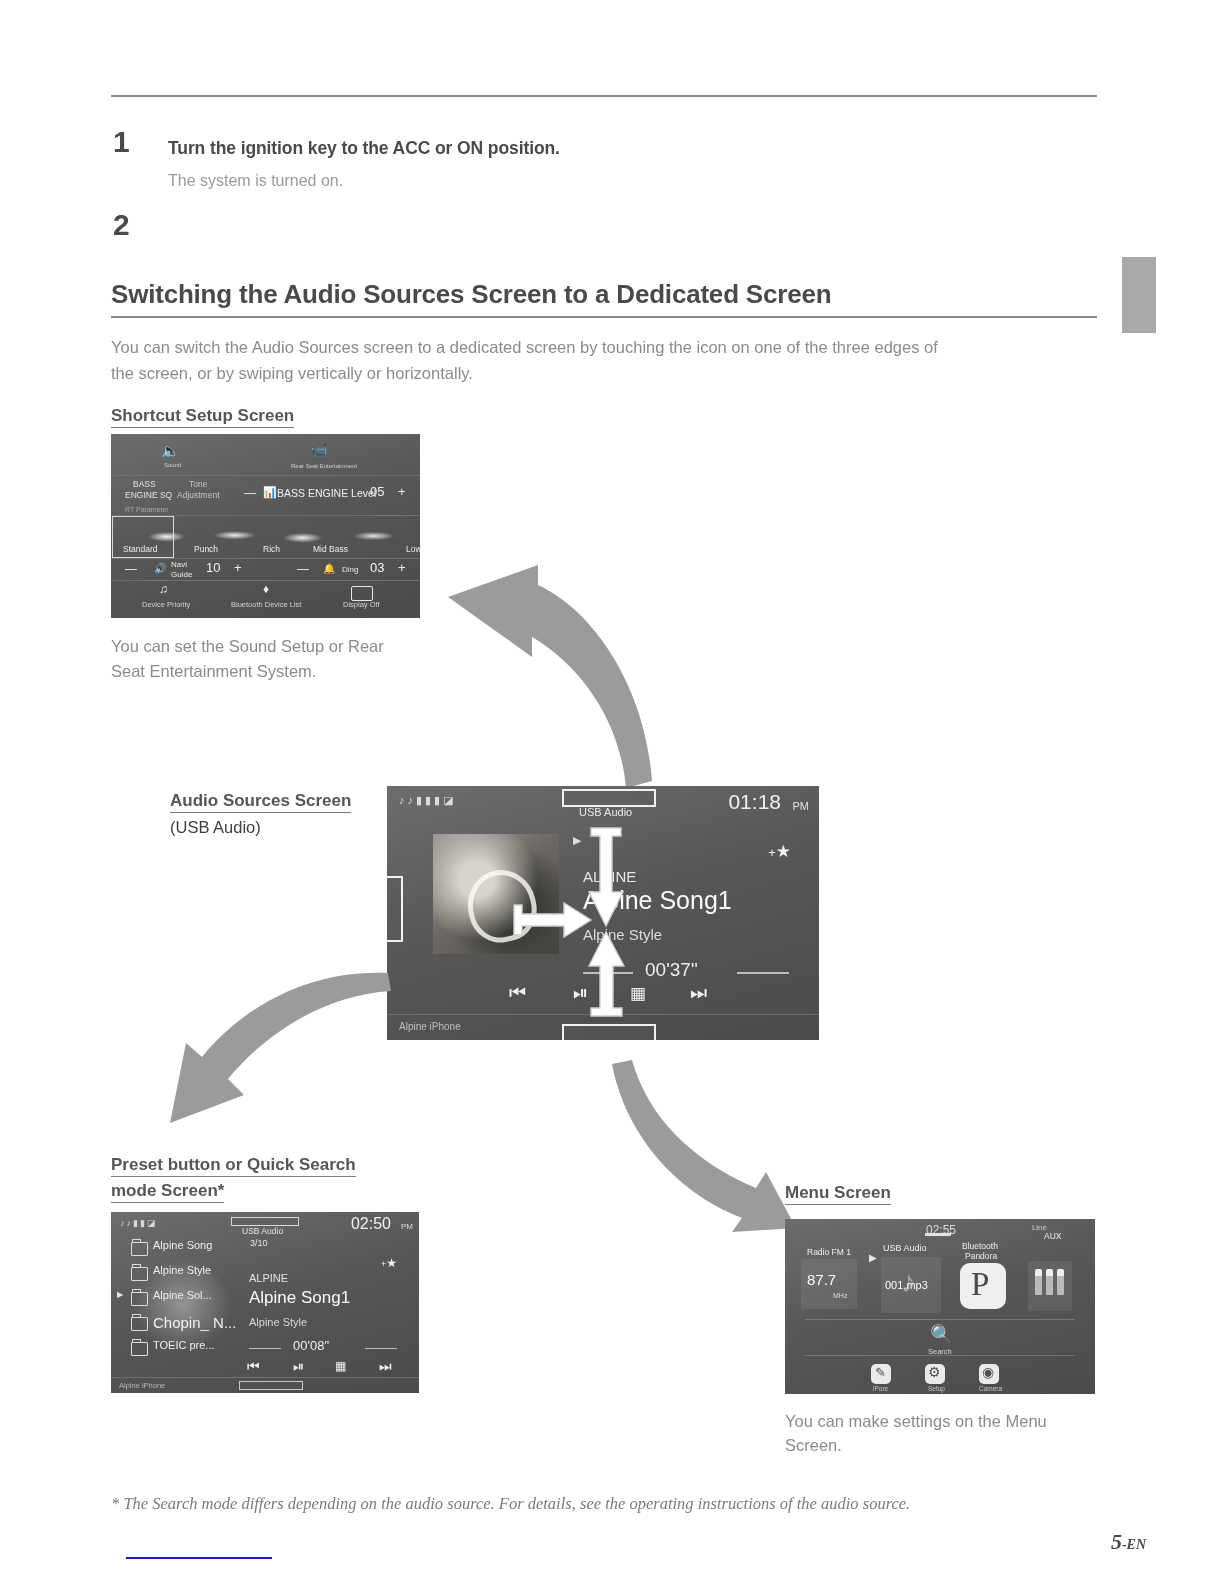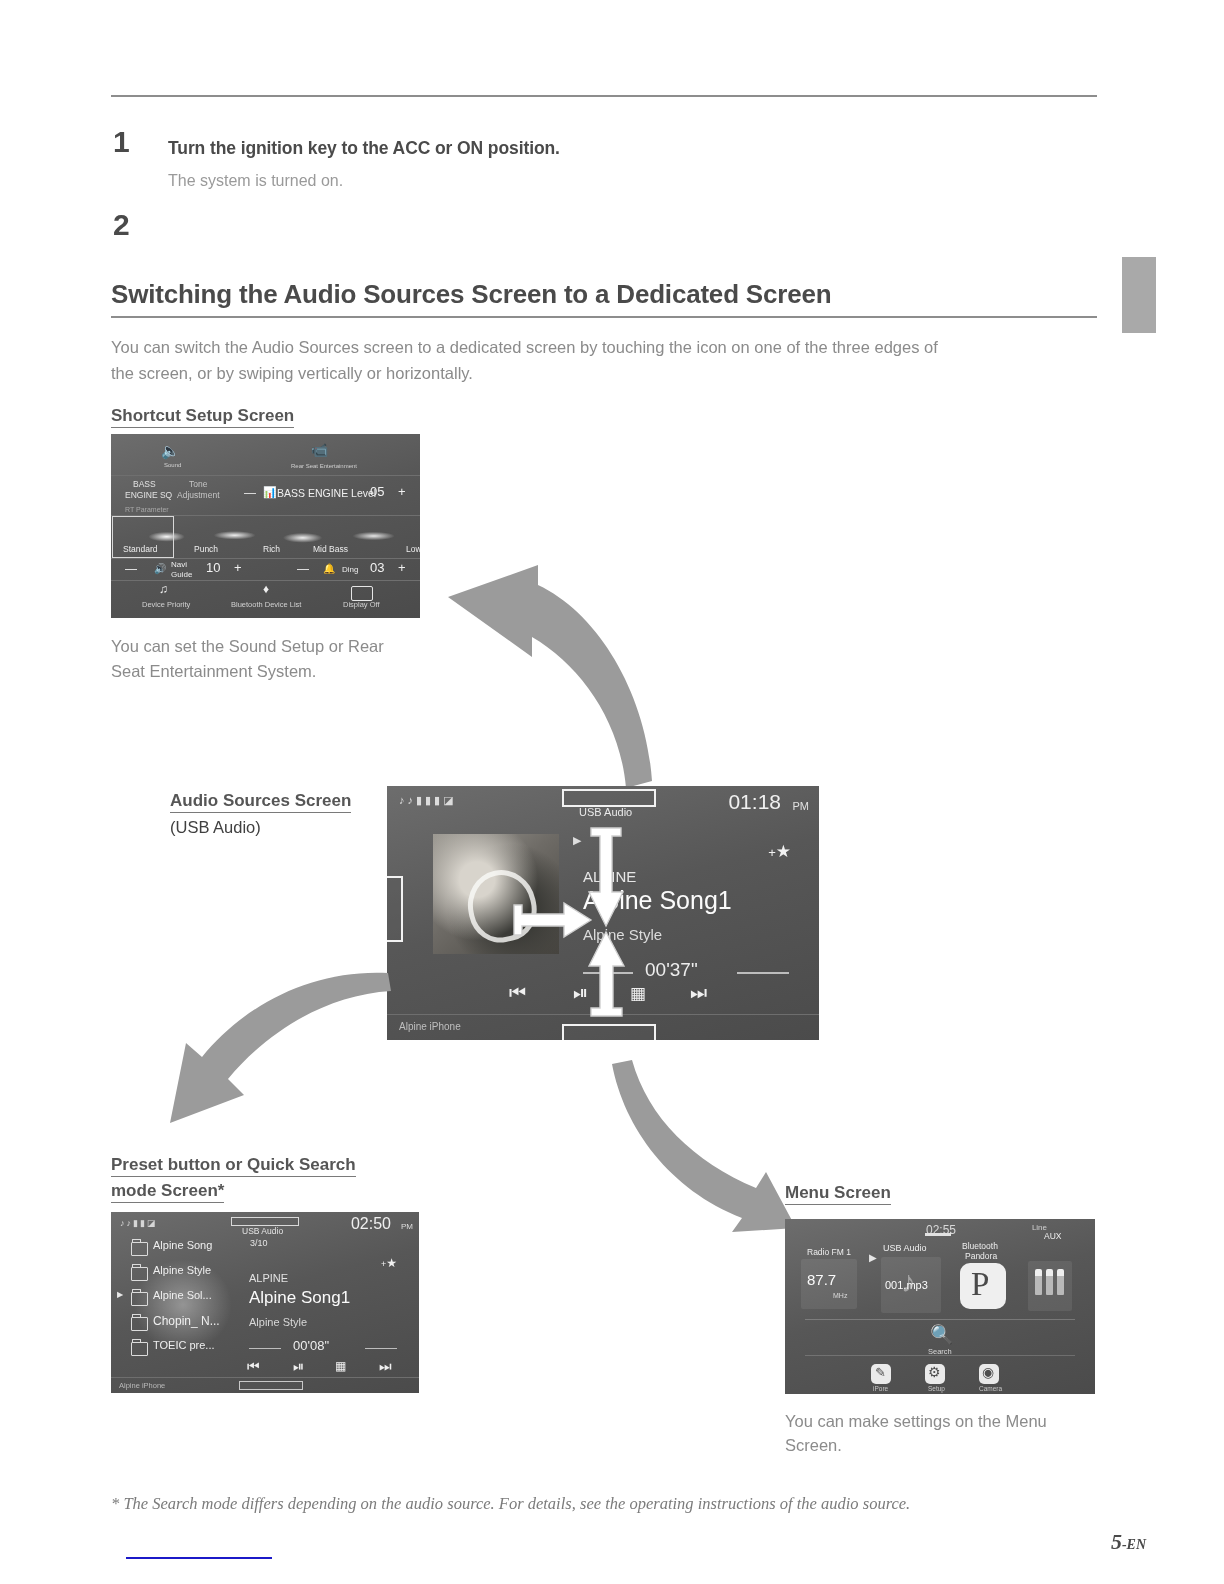--- a/index.html
+++ b/index.html
@@ -379,21 +379,21 @@
     <div class="sc-txt" style="left:42px; top:27px; font-size:11px; color:#efefef;">Alpine Song</div>
 
     <div class="folder" style="left:20px; top:55px;"></div>
     <div class="sc-txt" style="left:42px; top:52px; font-size:11px; color:#efefef;">Alpine Style</div>
 
     <div class="sc-txt" style="left:6px; top:78px; font-size:8px; color:#e8e8e8;">▶</div>
     <div class="folder" style="left:20px; top:80px;"></div>
     <div class="sc-txt" style="left:42px; top:77px; font-size:11px; color:#efefef;">Alpine Sol...</div>
 
     <div class="folder" style="left:20px; top:105px;"></div>
-    <div class="sc-txt" style="left:42px; top:102px; font-size:12px; color:#efefef;text-align:center;">Chopin_ N...</div>
+    <div class="sc-txt" style="left:42px; top:102px; font-size:15px; color:#efefef;text-align:center;">Chopin_ N...</div>
 
     <div class="folder" style="left:20px; top:130px;"></div>
     <div class="sc-txt" style="left:42px; top:127px; font-size:11px; color:#efefef;">TOEIC pre...</div>
 
     <div class="sc-txt" style="right:22px; top:44px; font-size:12px; color:#f2f2f2;"><span style="font-size:9px;">+</span>★</div>
 
     <div class="sc-txt" style="left:138px; top:60px; font-size:11px; color:#e2e2e2;">ALPINE</div>
     <div class="sc-txt" style="left:138px; top:76px; font-size:17px; color:#fafafa;">Alpine Song1</div>
     <div class="sc-txt" style="left:138px; top:104px; font-size:11px; color:#d8d8d8;">Alpine Style</div>
 

